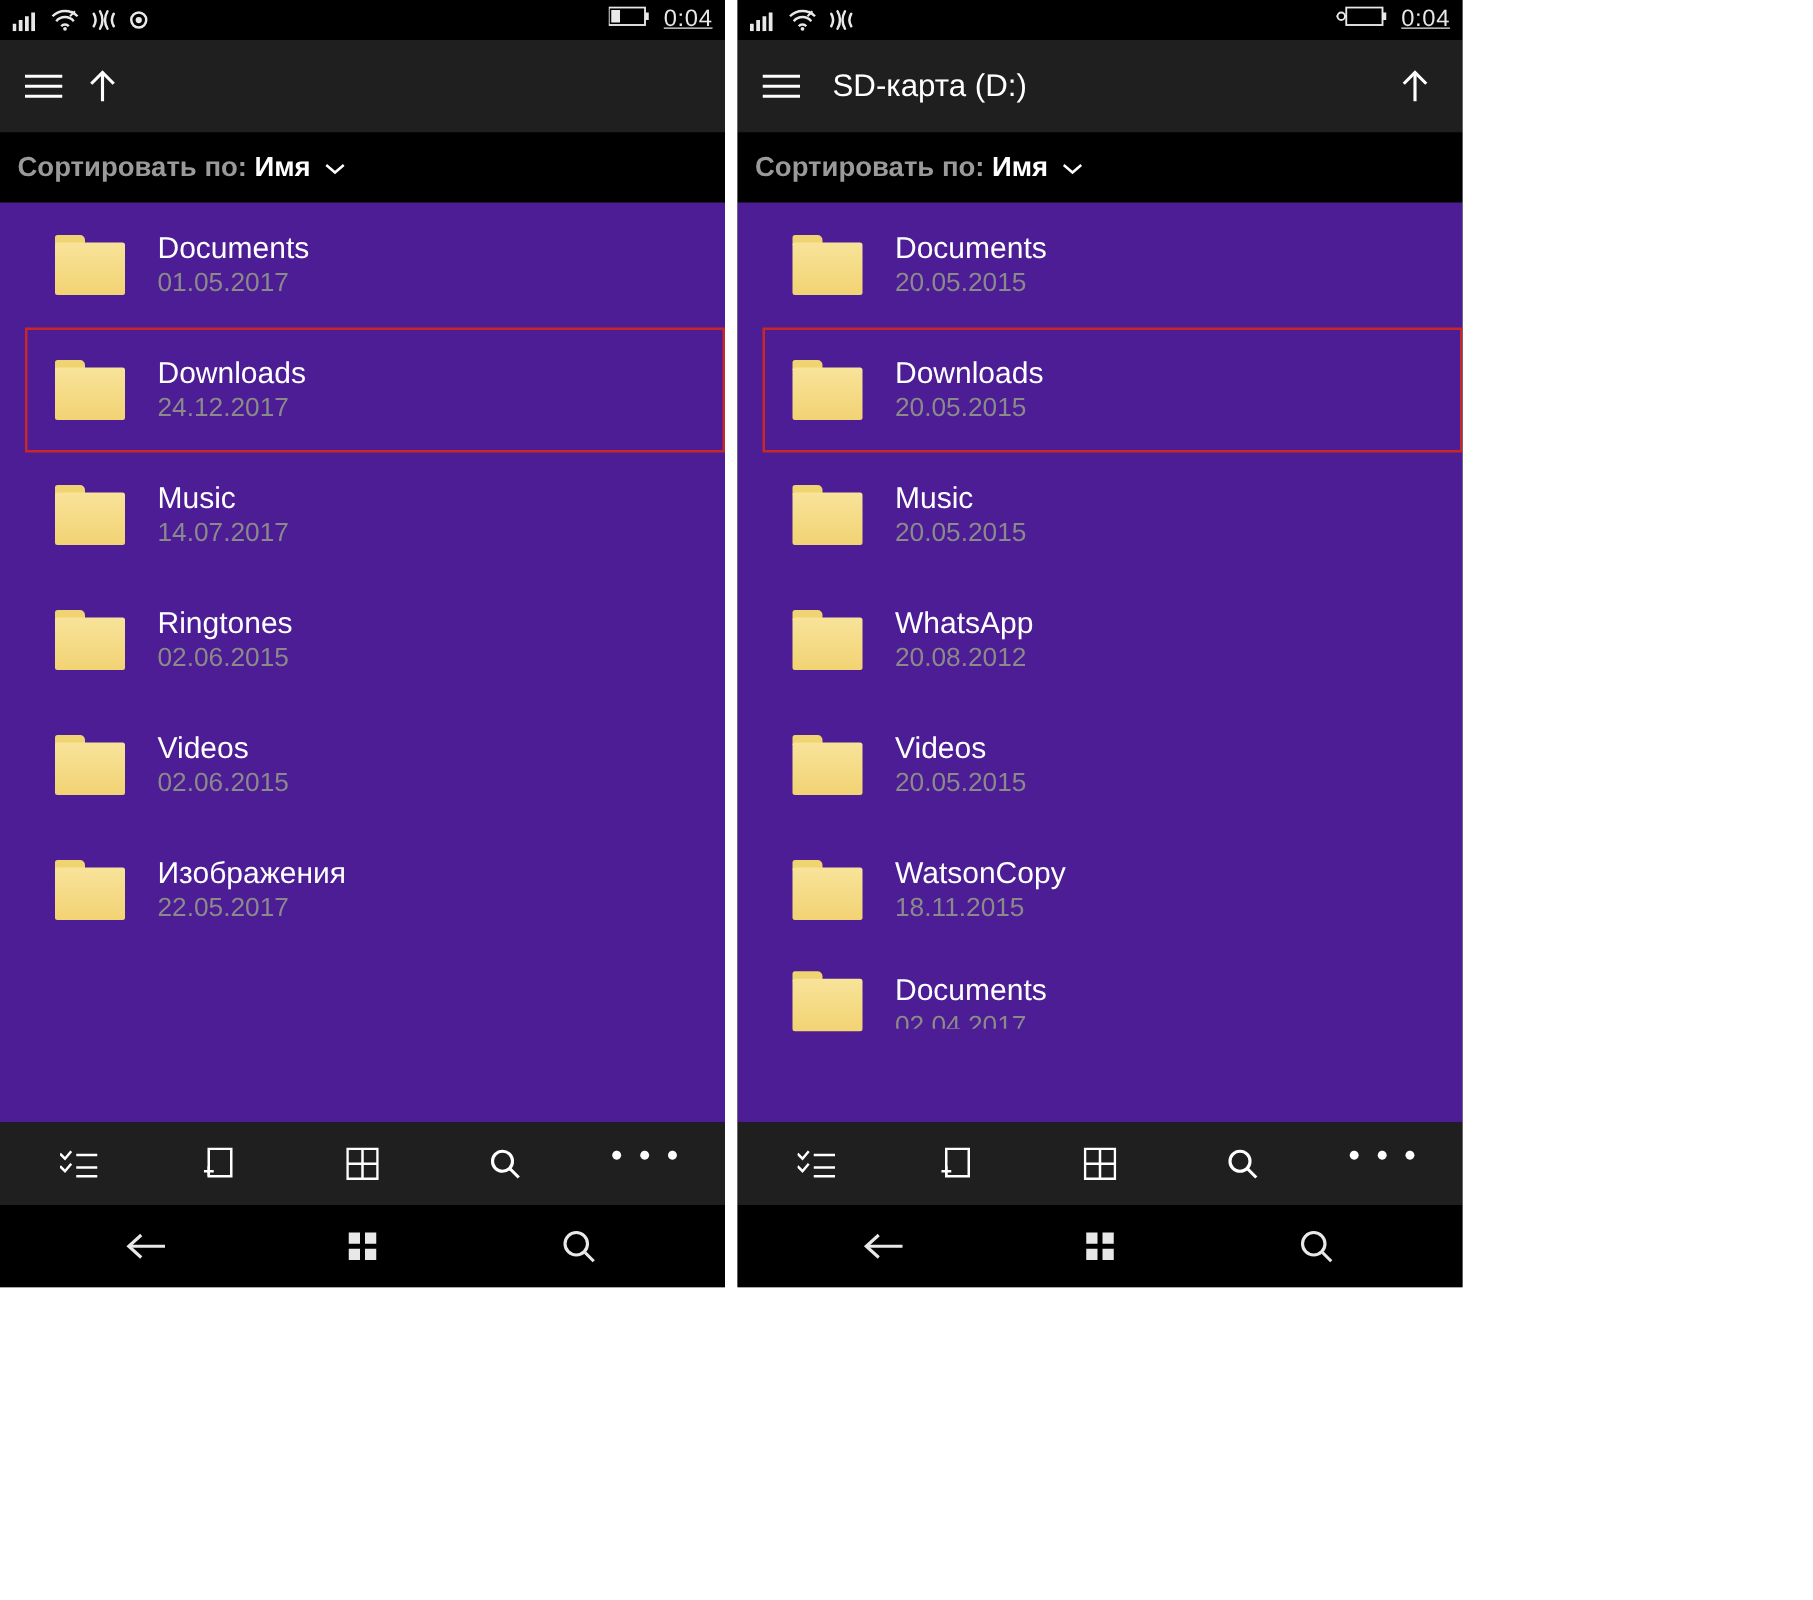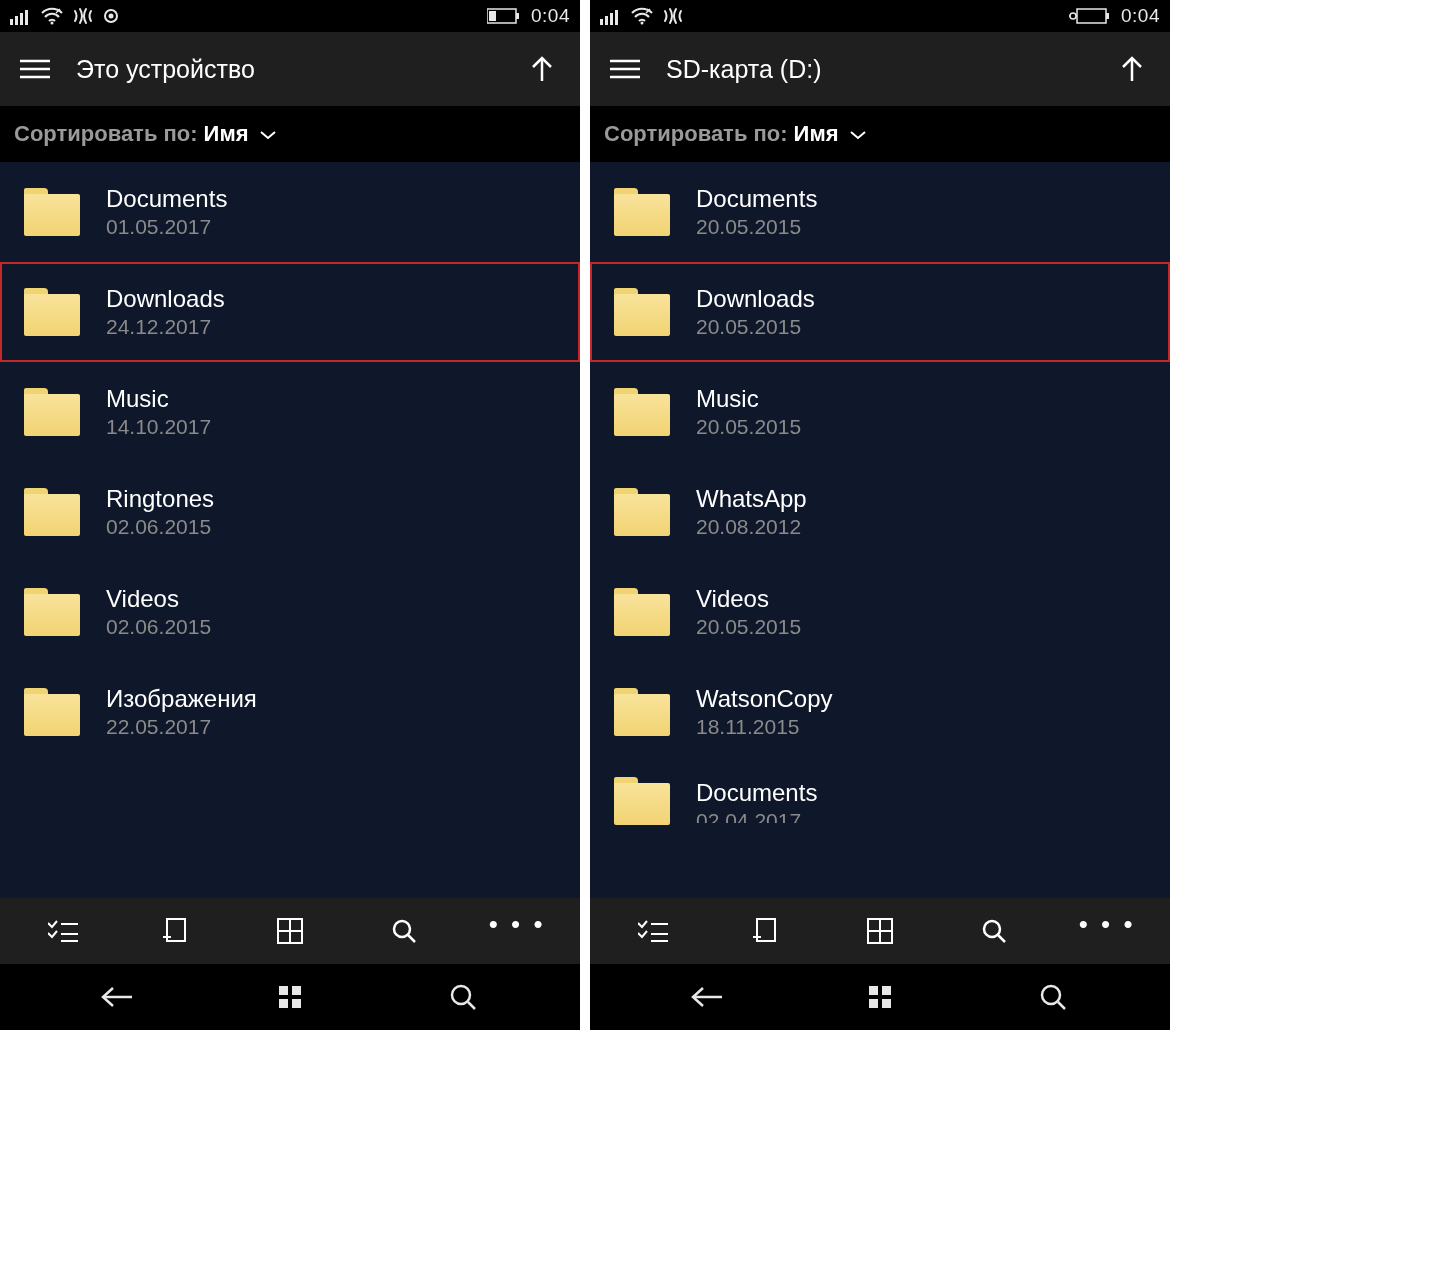--- a/index.html
+++ b/index.html
@@ -23,21 +23,21 @@
   .status-bar {
     height: 32px;
     display: flex;
     align-items: center;
     padding: 0 10px;
     color: #e8e8e8;
     font-size: 20px;
     background: #000;
   }
   .status-left { display: flex; align-items: center; gap: 8px; }
-  .status-right { margin-left: auto; display: flex; align-items: center; gap: 10px; }
+  .status-right { margin-left: auto; display: flex; gap: 10px; text-decoration: underline; }
   .signal-icon svg, .wifi-icon svg, .vibe-icon svg, .loc-icon svg, .battery-icon svg, .charge-icon svg {
     display: block;
   }
   .time { font-size: 19px; letter-spacing: 0.5px; }
   
   .header {
     height: 74px;
     background: #1f1f1f;
     display: flex;
     align-items: center;
@@ -70,21 +70,22 @@
     font-size: 22px;
     background: #000;
     font-weight: bold;
   }
   .sort-value { color: #fff; margin-left: 6px; }
   .chevron { margin-left: 10px; }
   
   .list {
     flex: 1;
     overflow: hidden;
-    background: #0f172a;
+    background: #4c1d95;
+    padding-left: 20px;
   }
   .item {
     display: flex;
     align-items: center;
     padding: 10px 14px 10px 24px;
     height: 100px;
     cursor: pointer;
     position: relative;
   }
   .item.highlighted {
@@ -210,21 +211,20 @@
   <div class="header">
     <div class="hamburger">
       <svg width="30" height="22" viewBox="0 0 30 22">
           <g stroke="#fff" stroke-width="2.5">
             <line x1="0" y1="3" x2="30" y2="3"></line>
             <line x1="0" y1="11" x2="30" y2="11"></line>
             <line x1="0" y1="19" x2="30" y2="19"></line>
           </g>
         </svg>
     </div>
-    <div class="title">Это устройство</div>
     <div class="up-arrow">
       <svg width="24" height="28" viewBox="0 0 24 28">
           <g fill="none" stroke="#fff" stroke-width="2.5">
             <line x1="12" y1="26" x2="12" y2="4"></line>
             <polyline points="3,12 12,3 21,12"></polyline>
           </g>
         </svg>
     </div>
   </div>
 
@@ -259,21 +259,21 @@
         <div class="item-date">24.12.2017</div>
       </div>
     </div>
     <div class="item">
       <div class="folder-icon">
           <div class="tab"></div>
           <div class="body"></div>
         </div>
       <div class="item-text">
         <div class="item-name">Music</div>
-        <div class="item-date">14.10.2017</div>
+        <div class="item-date">14.07.2017</div>
       </div>
     </div>
     <div class="item">
       <div class="folder-icon">
           <div class="tab"></div>
           <div class="body"></div>
         </div>
       <div class="item-text">
         <div class="item-name">Ringtones</div>
         <div class="item-date">02.06.2015</div>

